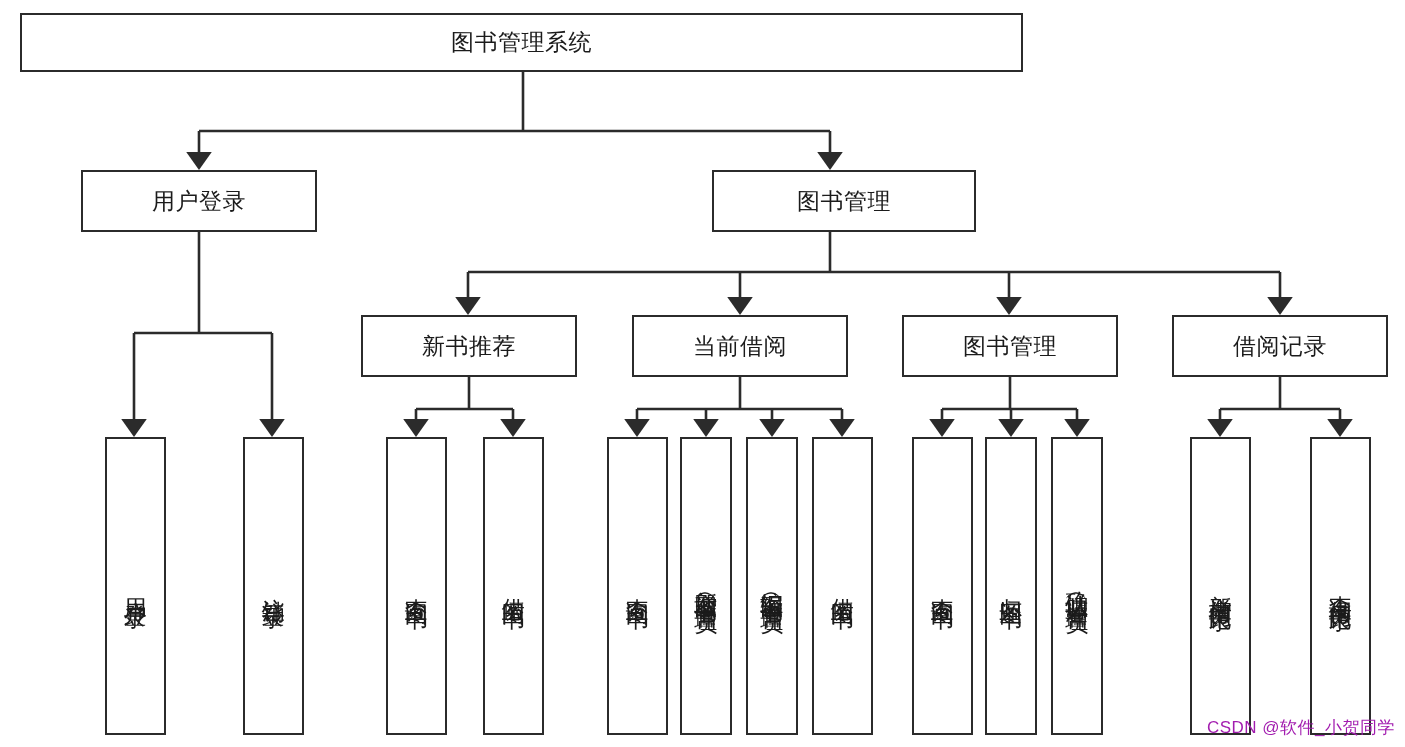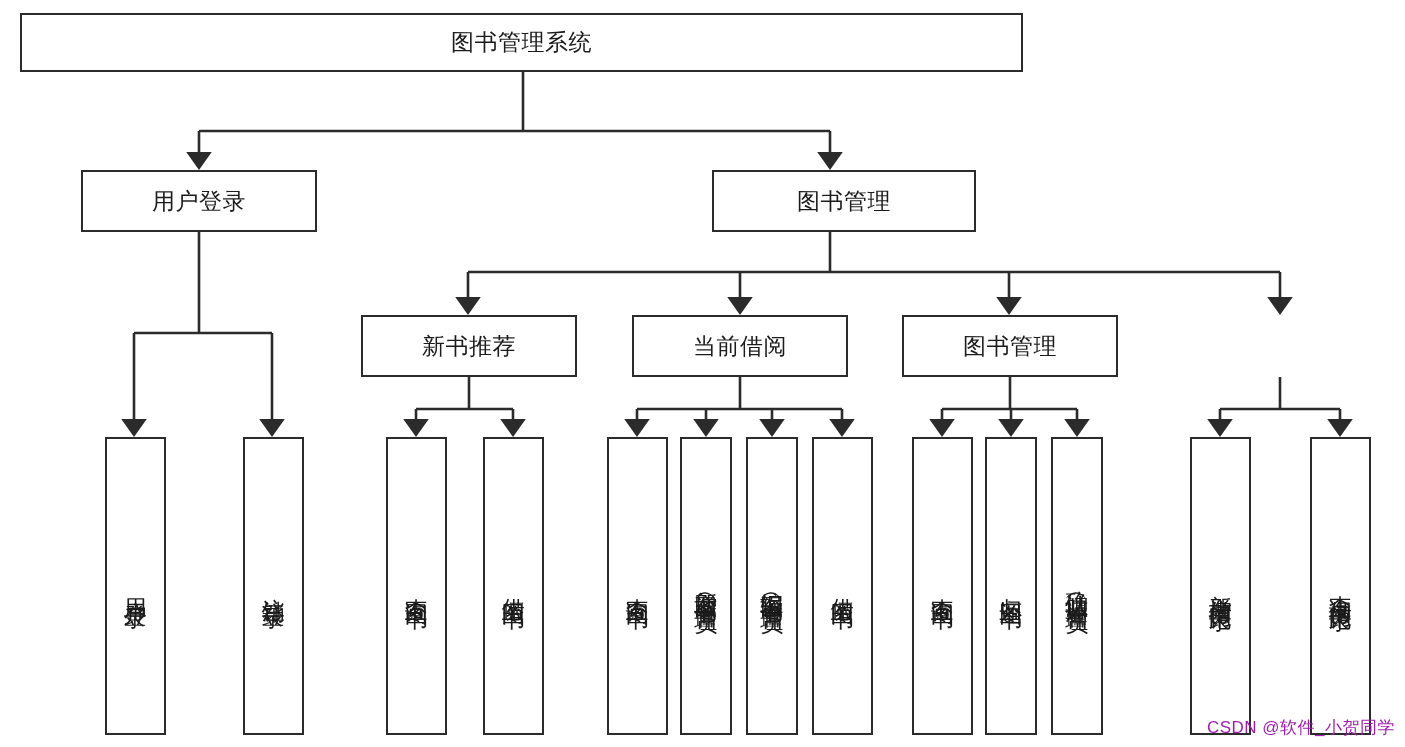--- a/index.html
+++ b/index.html
@@ -130,20 +130,23 @@
 
   <div class="node-box" style="left: 361px; top: 315px; width: 216px; height: 62px;">
     <span class="node-label horizontal">新书推荐</span>
   </div>
   <div class="node-box" style="left: 632px; top: 315px; width: 216px; height: 62px;">
     <span class="node-label horizontal">当前借阅</span>
   </div>
   <div class="node-box" style="left: 902px; top: 315px; width: 216px; height: 62px;">
     <span class="node-label horizontal">图书管理</span>
   </div>
+  <div class="node-box" style="left: 1172px; top: 315px; width: 216px; height: 62px;">
+    <span class="node-label horizontal">借阅记录</span>
+  </div>
 
   <div class="node-box" style="left: 105px; top: 437px; width: 61px; height: 298px;">
     <span class="node-label vertical">用户登录</span>
   </div>
   <div class="node-box" style="left: 243px; top: 437px; width: 61px; height: 298px;">
     <span class="node-label vertical">注销登录</span>
   </div>
   <div class="node-box" style="left: 386px; top: 437px; width: 61px; height: 298px;">
     <span class="node-label vertical">查询图书</span>
   </div>

